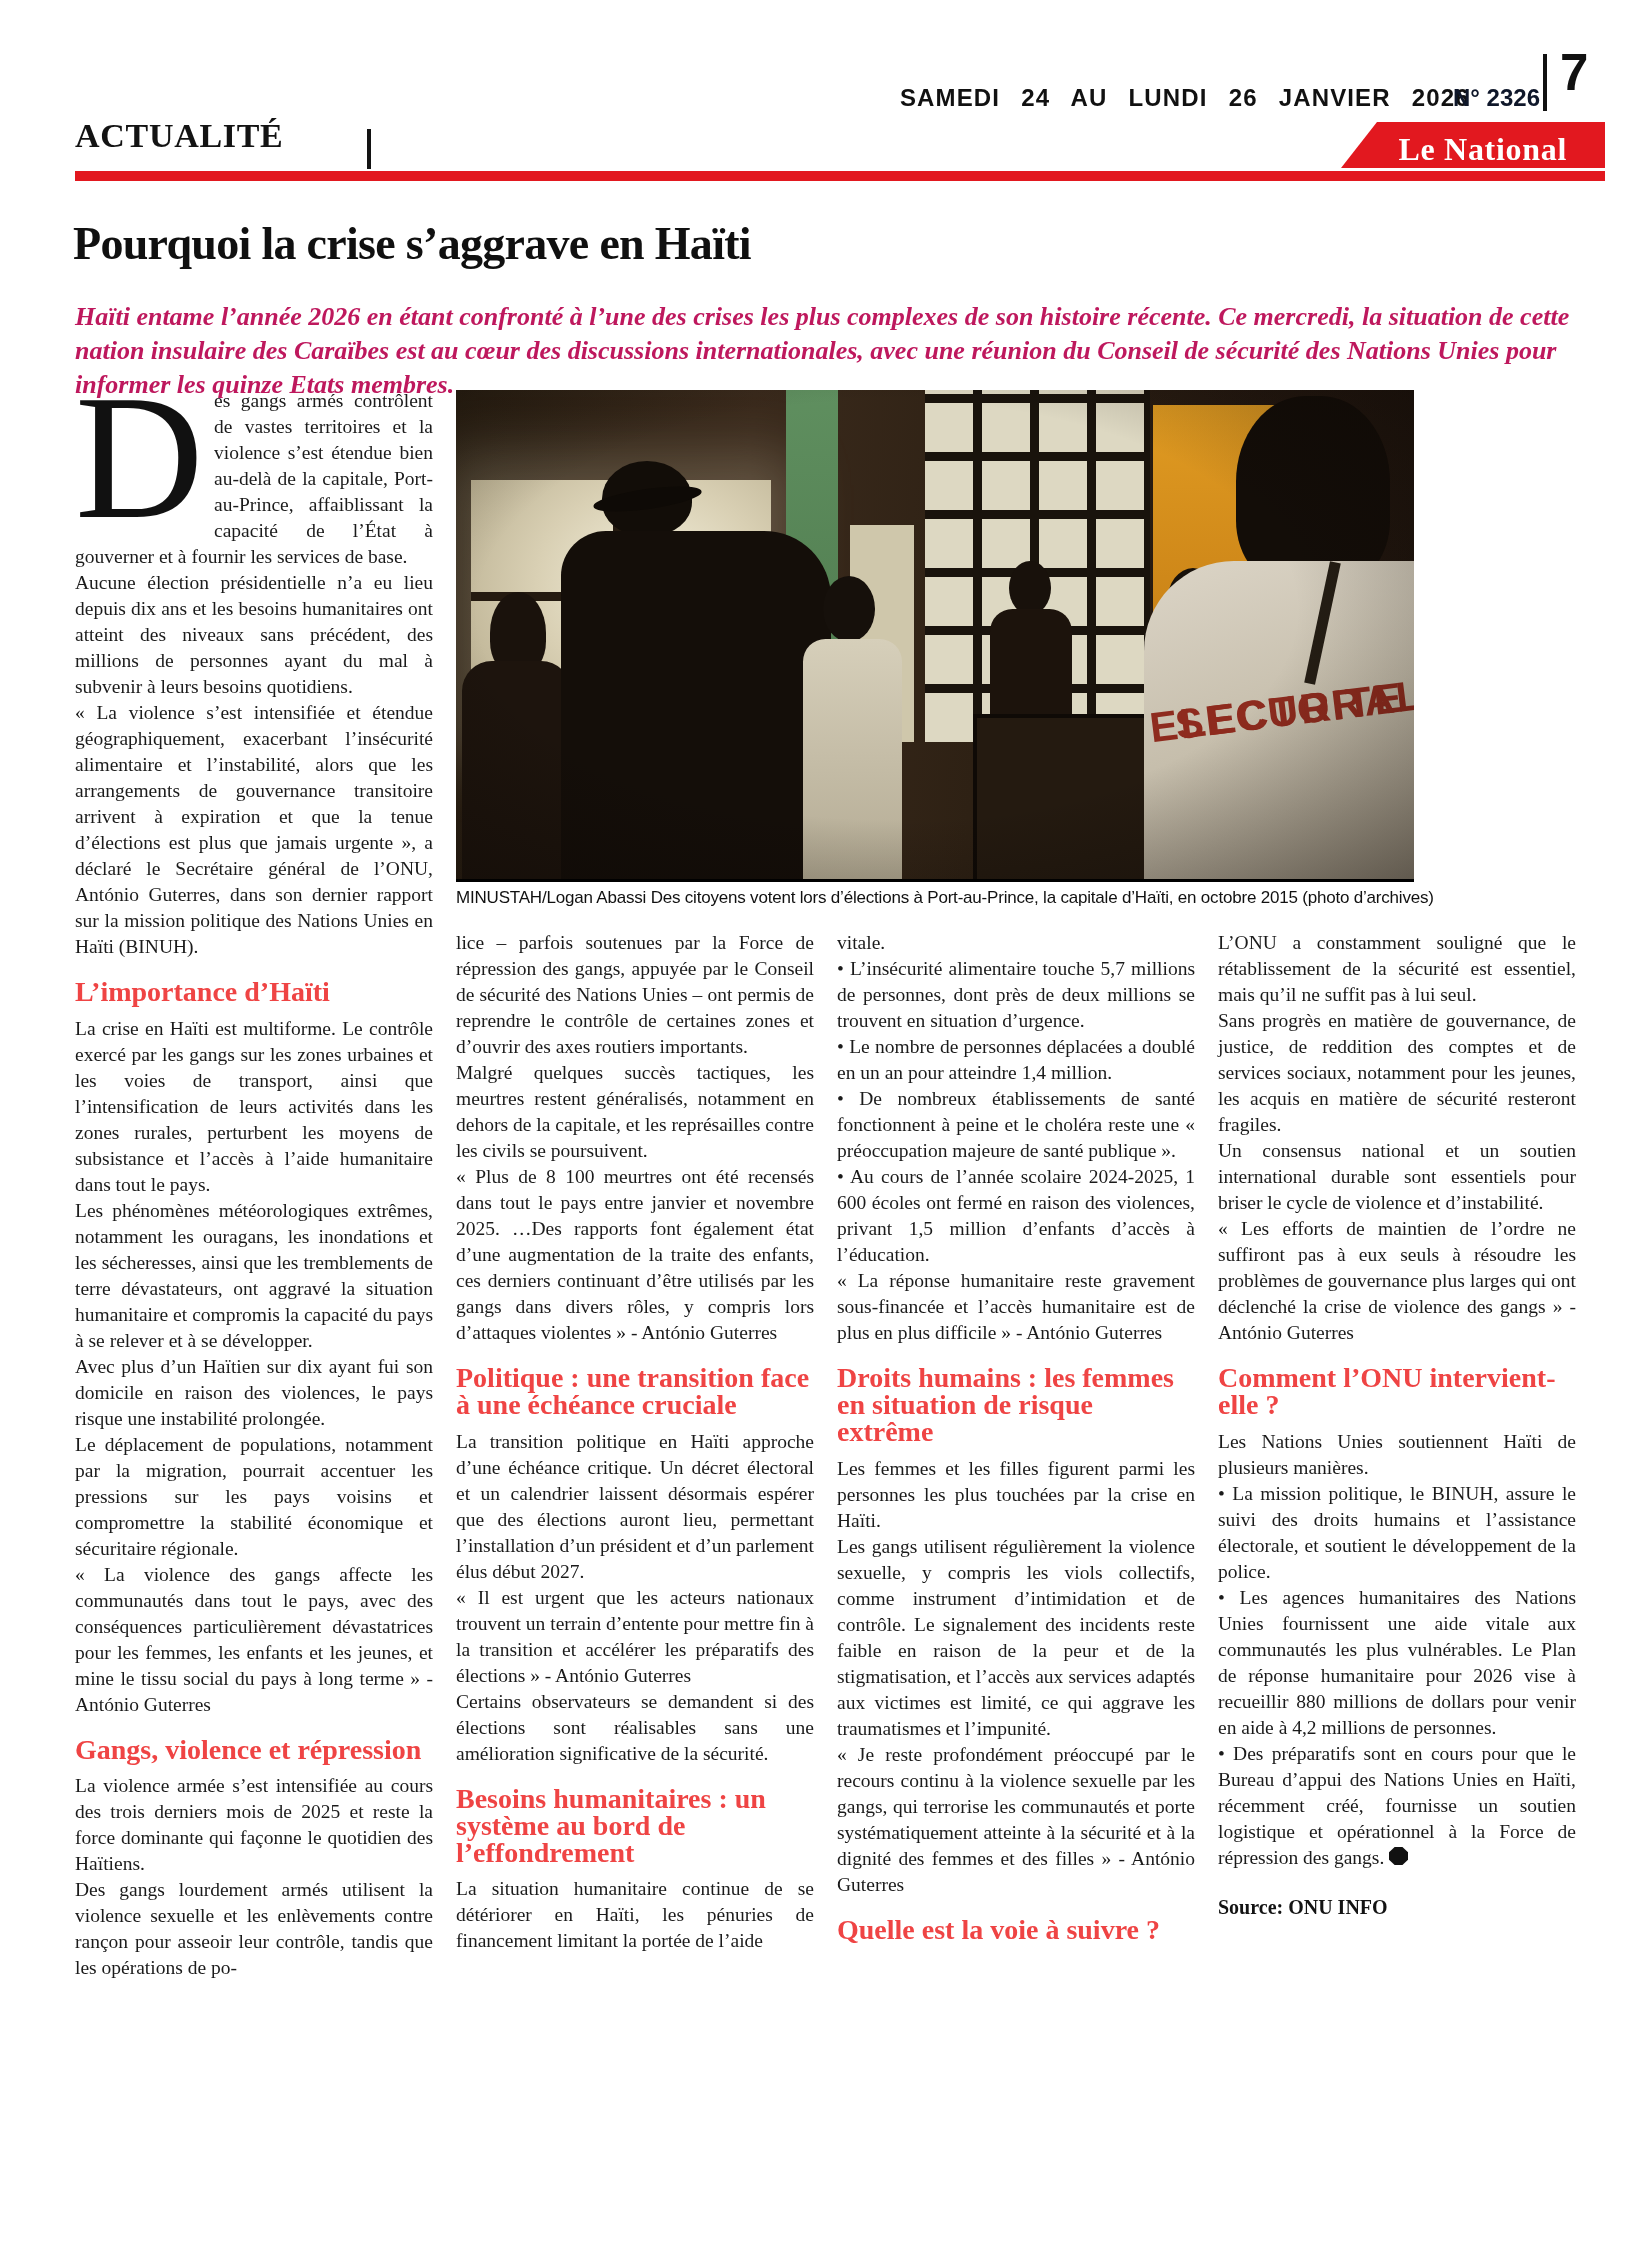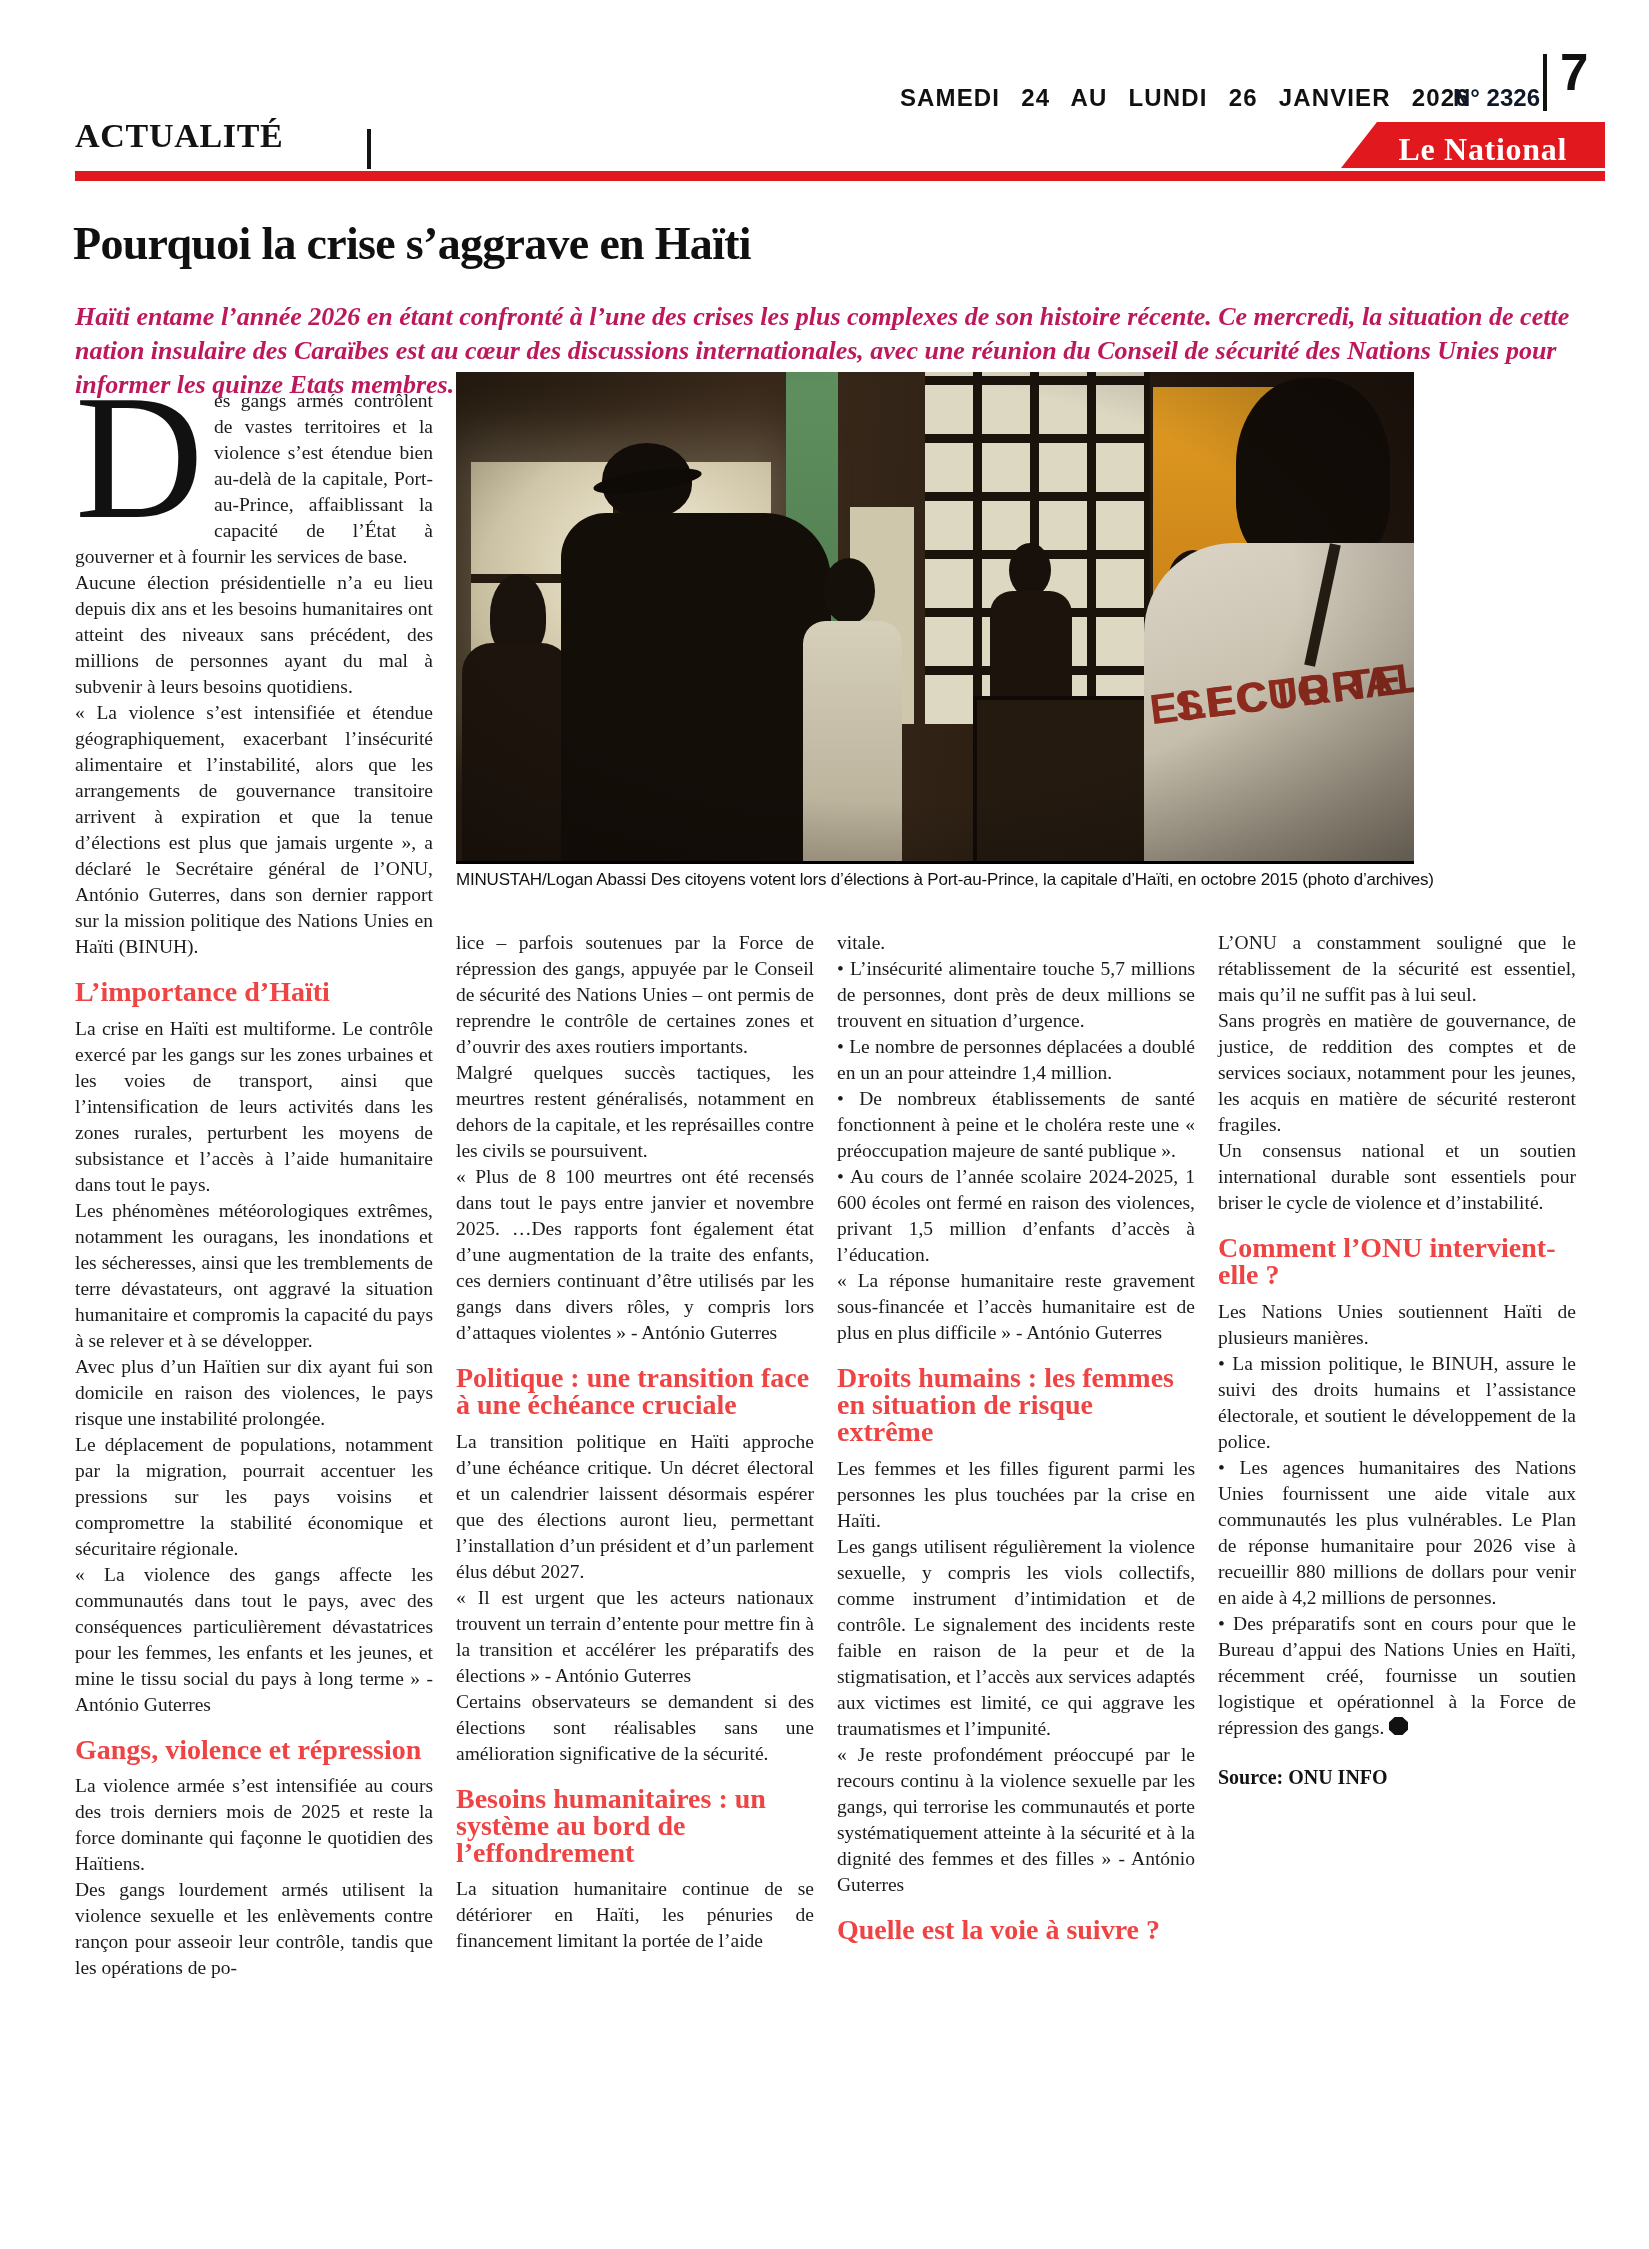--- a/index.html
+++ b/index.html
@@ -36,21 +36,21 @@
   .col3{left:837px;top:930px;}
   .col4{left:1218px;top:930px;}
   .bp{margin:0;font-size:19.5px;line-height:26px;color:#1b1b1b;}
   .ch{margin:18px 0 10.5px 0;font-size:28px;line-height:27px;font-weight:bold;color:#ef4444;text-align:left;}
   .dropcap{float:left;font-size:178px;line-height:129px;padding:4.5px 10.5px 0 0;font-weight:normal;color:#111;}
   .source{margin:25.5px 0 0 0;font-weight:bold;font-size:20px;text-align:left;}
   .endmark{display:inline-block;width:19.5px;height:18px;background:#111;margin-left:4.5px;vertical-align:-1.5px;
            clip-path:polygon(30% 0,70% 0,100% 30%,100% 70%,70% 100%,30% 100%,0 70%,0 30%);}
 
   
-  .photo-block{position:absolute;left:456px;top:372px;width:1020px;}
+  .photo-block{position:absolute;left:456px;top:390px;width:1020px;}
   .photo{position:relative;width:958px;height:489px;overflow:hidden;border-bottom:3px solid #000;
          background:linear-gradient(95deg,#2b2013 0%,#3a2a1c 30%,#2e2114 55%,#241810 80%,#1e140d 100%);}
   .photo div{position:absolute;}
   .ph-win-left{left:15px;top:90px;width:300px;height:262px;
      background:radial-gradient(ellipse at 60% 40%,#f5f1de 0%,#d9d0b4 45%,#b0a585 100%);
      box-shadow:0 0 52px 26px rgba(240,230,200,.22);}
   .ph-win-left:before{content:"";position:absolute;left:0;top:112px;width:100%;height:9px;background:#241a10;}
   .ph-win-left:after{content:"";position:absolute;left:142px;top:0;width:9px;height:100%;background:#241a10;}
   .ph-green{left:330px;top:0;width:52px;height:352px;background:linear-gradient(#5f8f5f,#4e794d);}
   .ph-win-mid{left:394px;top:135px;width:64px;height:217px;background:#cfc7ab;}
@@ -169,20 +169,21 @@
     <p class="bp">Les femmes et les filles figurent parmi les personnes les plus touchées par la crise en Haïti.</p>
     <p class="bp">Les gangs utilisent régulièrement la violence sexuelle, y compris les viols collectifs, comme instrument d’intimidation et de contrôle. Le signalement des incidents reste faible en raison de la peur et de la stigmatisation, et l’accès aux services adaptés aux victimes est limité, ce qui aggrave les traumatismes et l’impunité.</p>
     <p class="bp">« Je reste profondément préoccupé par le recours continu à la violence sexuelle par les gangs, qui terrorise les communautés et porte systématiquement atteinte à la sécurité et à la dignité des femmes et des filles » - António Guterres</p>
     <h3 class="ch">Quelle est la voie à suivre ?</h3>
   </div>
 
   <div class="col col4">
     <p class="bp">L’ONU a constamment souligné que le rétablissement de la sécurité est essentiel, mais qu’il ne suffit pas à lui seul.</p>
     <p class="bp">Sans progrès en matière de gouvernance, de justice, de reddition des comptes et de services sociaux, notamment pour les jeunes, les acquis en matière de sécurité resteront fragiles.</p>
     <p class="bp">Un consensus national et un soutien international durable sont essentiels pour briser le cycle de violence et d’instabilité.</p>
+    <p class="bp">« Les efforts de maintien de l’ordre ne suffiront pas à eux seuls à résoudre les problèmes de gouvernance plus larges qui ont déclenché la crise de violence des gangs » - António Guterres</p>
     <h3 class="ch">Comment l’ONU intervient-elle ?</h3>
     <p class="bp">Les Nations Unies soutiennent Haïti de plusieurs manières.</p>
     <p class="bp">• La mission politique, le BINUH, assure le suivi des droits humains et l’assistance électorale, et soutient le développement de la police.</p>
     <p class="bp">• Les agences humanitaires des Nations Unies fournissent une aide vitale aux communautés les plus vulnérables. Le Plan de réponse humanitaire pour 2026 vise à recueillir 880 millions de dollars pour venir en aide à 4,2 millions de personnes.</p>
     <p class="bp"><span>• Des préparatifs sont en cours pour que le Bureau d’appui des Nations Unies en Haïti, récemment créé, fournisse un soutien logistique et opérationnel à la Force de répression des gangs.</span><span class="endmark"></span></p>
     <p class="source">Source: ONU INFO</p>
   </div>
 
 </div>
 

